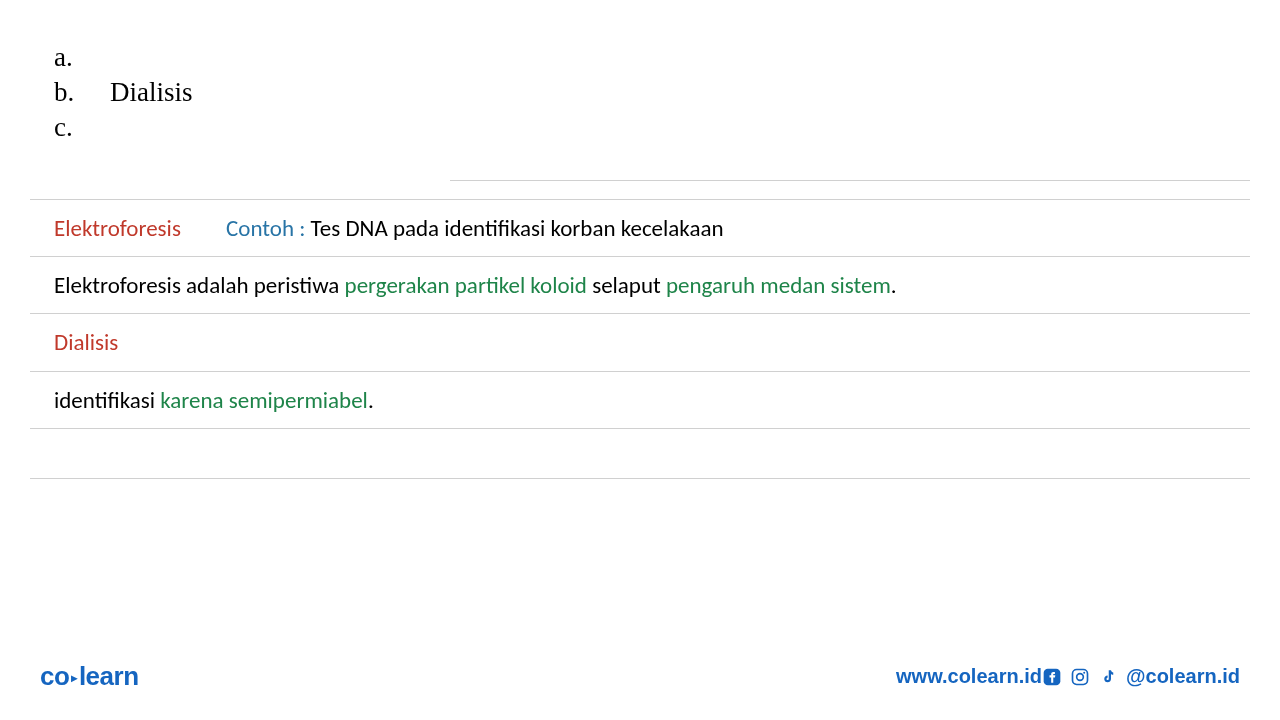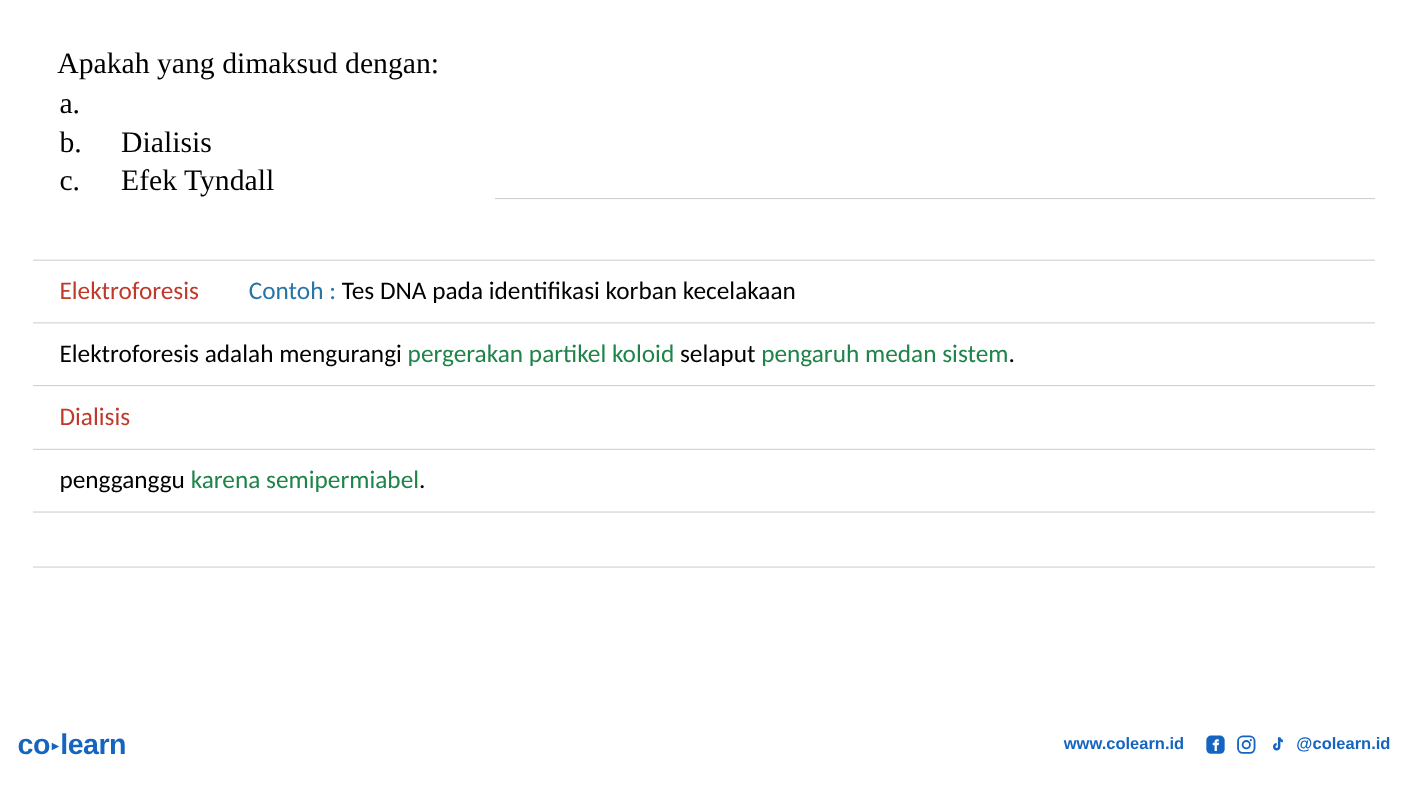--- a/index.html
+++ b/index.html
@@ -67,21 +67,21 @@
     }
     .empty-row {
       border-top: 1px solid #d0d0d0;
       height: 50px;
     }
     .footer {
       position: absolute;
       bottom: 28px;
       left: 0;
       right: 0;
-      padding: 0 16px;
+      padding: 0 40px;
       display: flex;
       justify-content: space-between;
       align-items: center;
       font-family: Arial, sans-serif;
     }
     .logo {
       font-size: 26px;
       font-weight: bold;
       color: #1565c0;
       letter-spacing: -0.5px;
@@ -94,23 +94,22 @@
       font-size: 12px;
       vertical-align: middle;
       margin: 0 2px;
     }
     .logo-learn {
       color: #1565c0;
     }
     .footer-right {
       display: flex;
       align-items: center;
-      gap: 18px;
-      color: #1565c0;
-      font-size: 15px;
+      color: #1565c0;
+      font-size: 20px;
       font-weight: 600;
       justify-content: space-between;
     }
     .social-icons {
       display: flex;
       align-items: center;
       gap: 8px;
     }
     .icon {
       width: 20px;
@@ -127,51 +126,49 @@
       top: 180px;
       left: 450px;
       right: 30px;
       border-top: 1px solid #d0d0d0;
     }
   </style>
 </head>
 <body>
 
 <div class="question-section">
-  <div class="question-title">Apakah yang dimaksud dengan:</div>
   <ul class="question-list">
     <li class="question-item">
       <span class="question-letter">a.</span>
     </li>
     <li class="question-item">
       <span class="question-letter">b.</span>
       <span>Dialisis</span>
     </li>
     <li class="question-item">
       <span class="question-letter">c.</span>
-      <span>Efek Tyndall</span>
     </li>
   </ul>
 </div>
 
 <div class="partial-border"></div>
 
 <div class="answer-section">
   <div class="answer-row first">
     <span class="heading-red">Elektroforesis</span>
     <span class="heading-blue">Contoh :</span><span> Tes DNA pada identifikasi korban kecelakaan</span>
   </div>
   <div class="answer-row">
-    <span>Elektroforesis adalah mengurangi </span><span class="text-green">pergerakan partikel koloid</span><span> selaput </span><span class="text-green">pengaruh medan sistem</span><span>.</span>
+    <span>Elektroforesis adalah peristiwa </span><span class="text-green">pergerakan partikel koloid</span><span> selaput </span><span class="text-green">pengaruh medan sistem</span><span>.</span>
   </div>
   <div class="answer-row">
     <span class="heading-red">Dialisis</span>
   </div>
   <div class="answer-row">
-    <span>pengganggu </span><span class="text-green">karena semipermiabel</span><span>.</span>
+    <span>identifikasi </span><span class="text-green">karena semipermiabel</span><span>.</span>
   </div>
   <div class="empty-row"></div>
   <div class="empty-row"></div>
 </div>
 
 <div class="footer">
   <div class="logo">
     <span class="logo-co">co</span><span class="logo-dot">▸</span><span class="logo-learn">learn</span>
   </div>
   <div class="footer-right">

